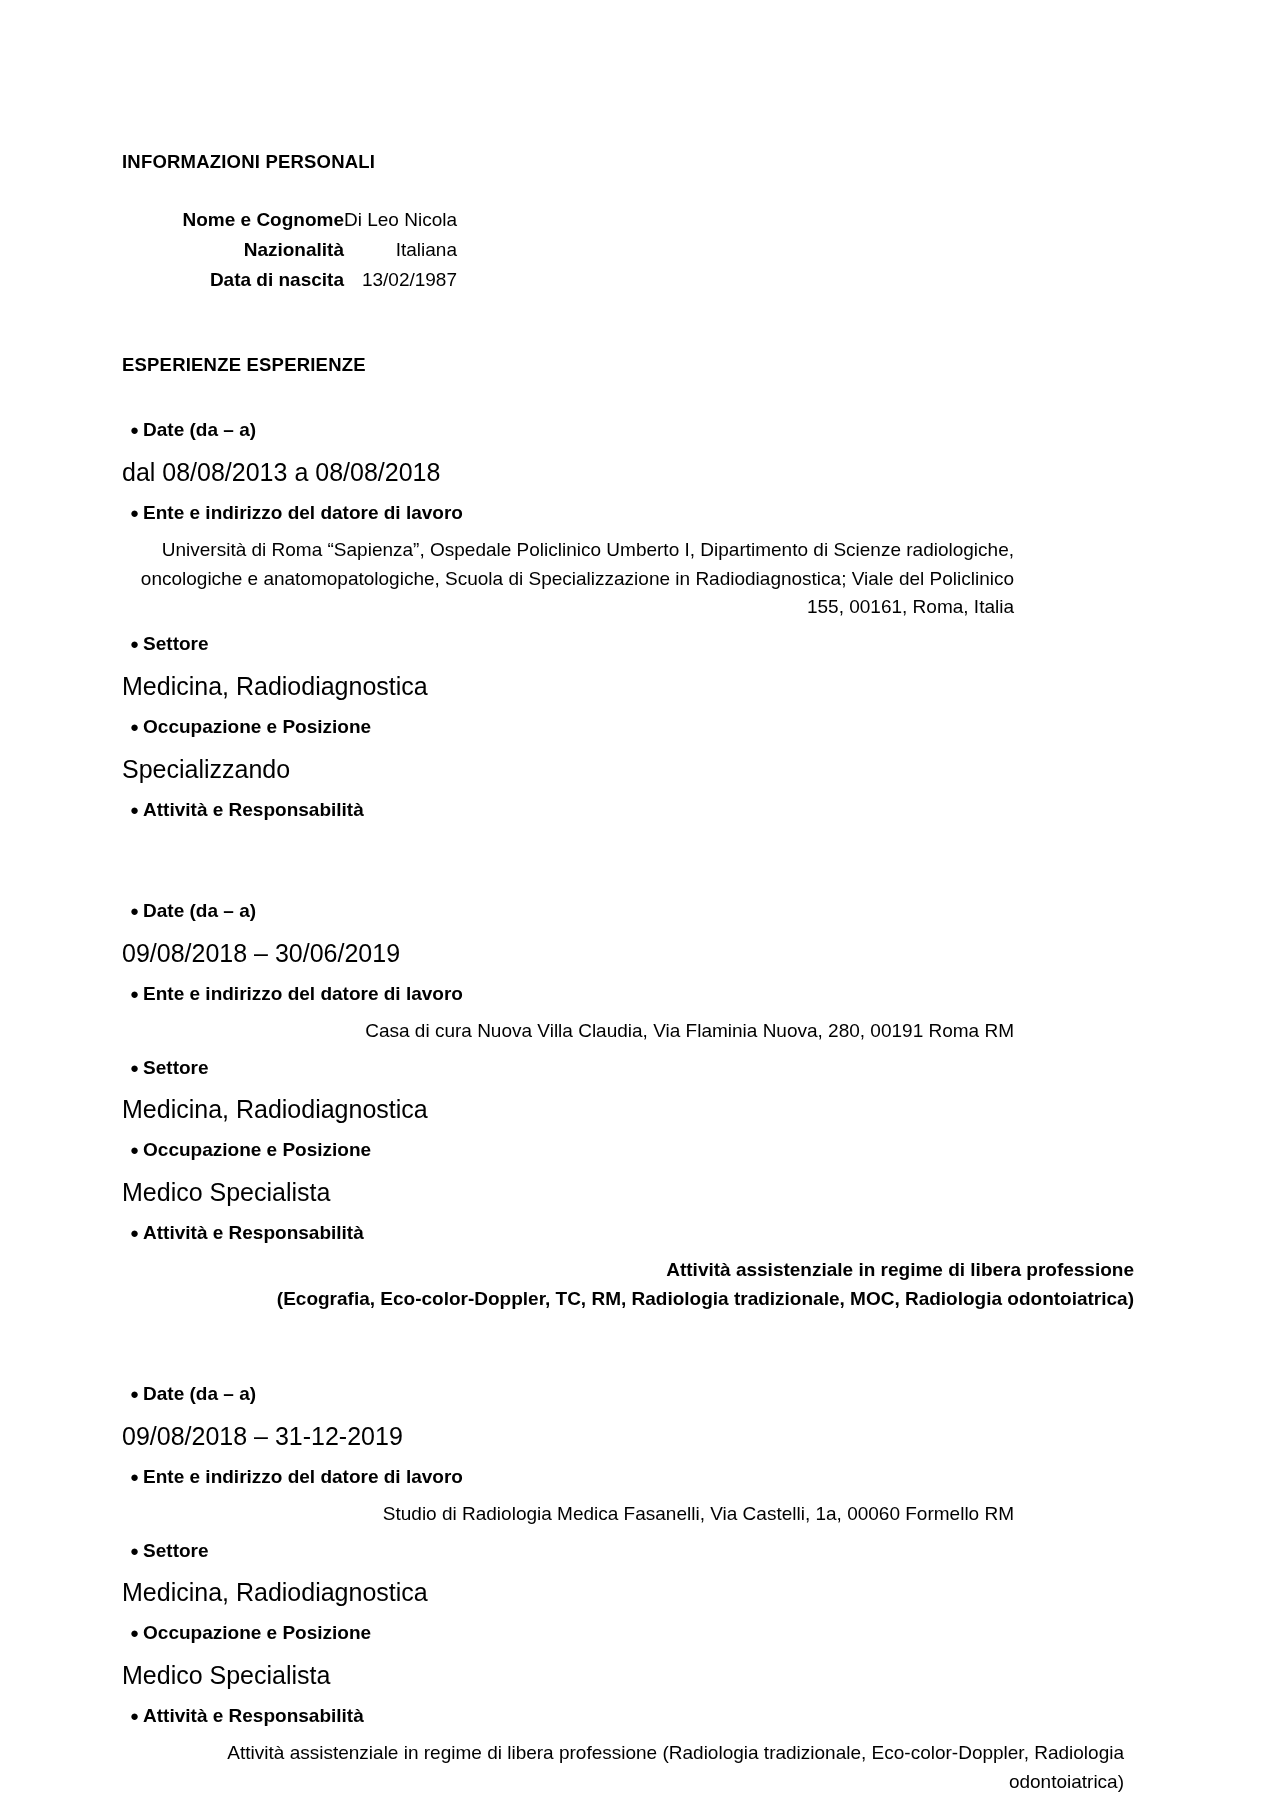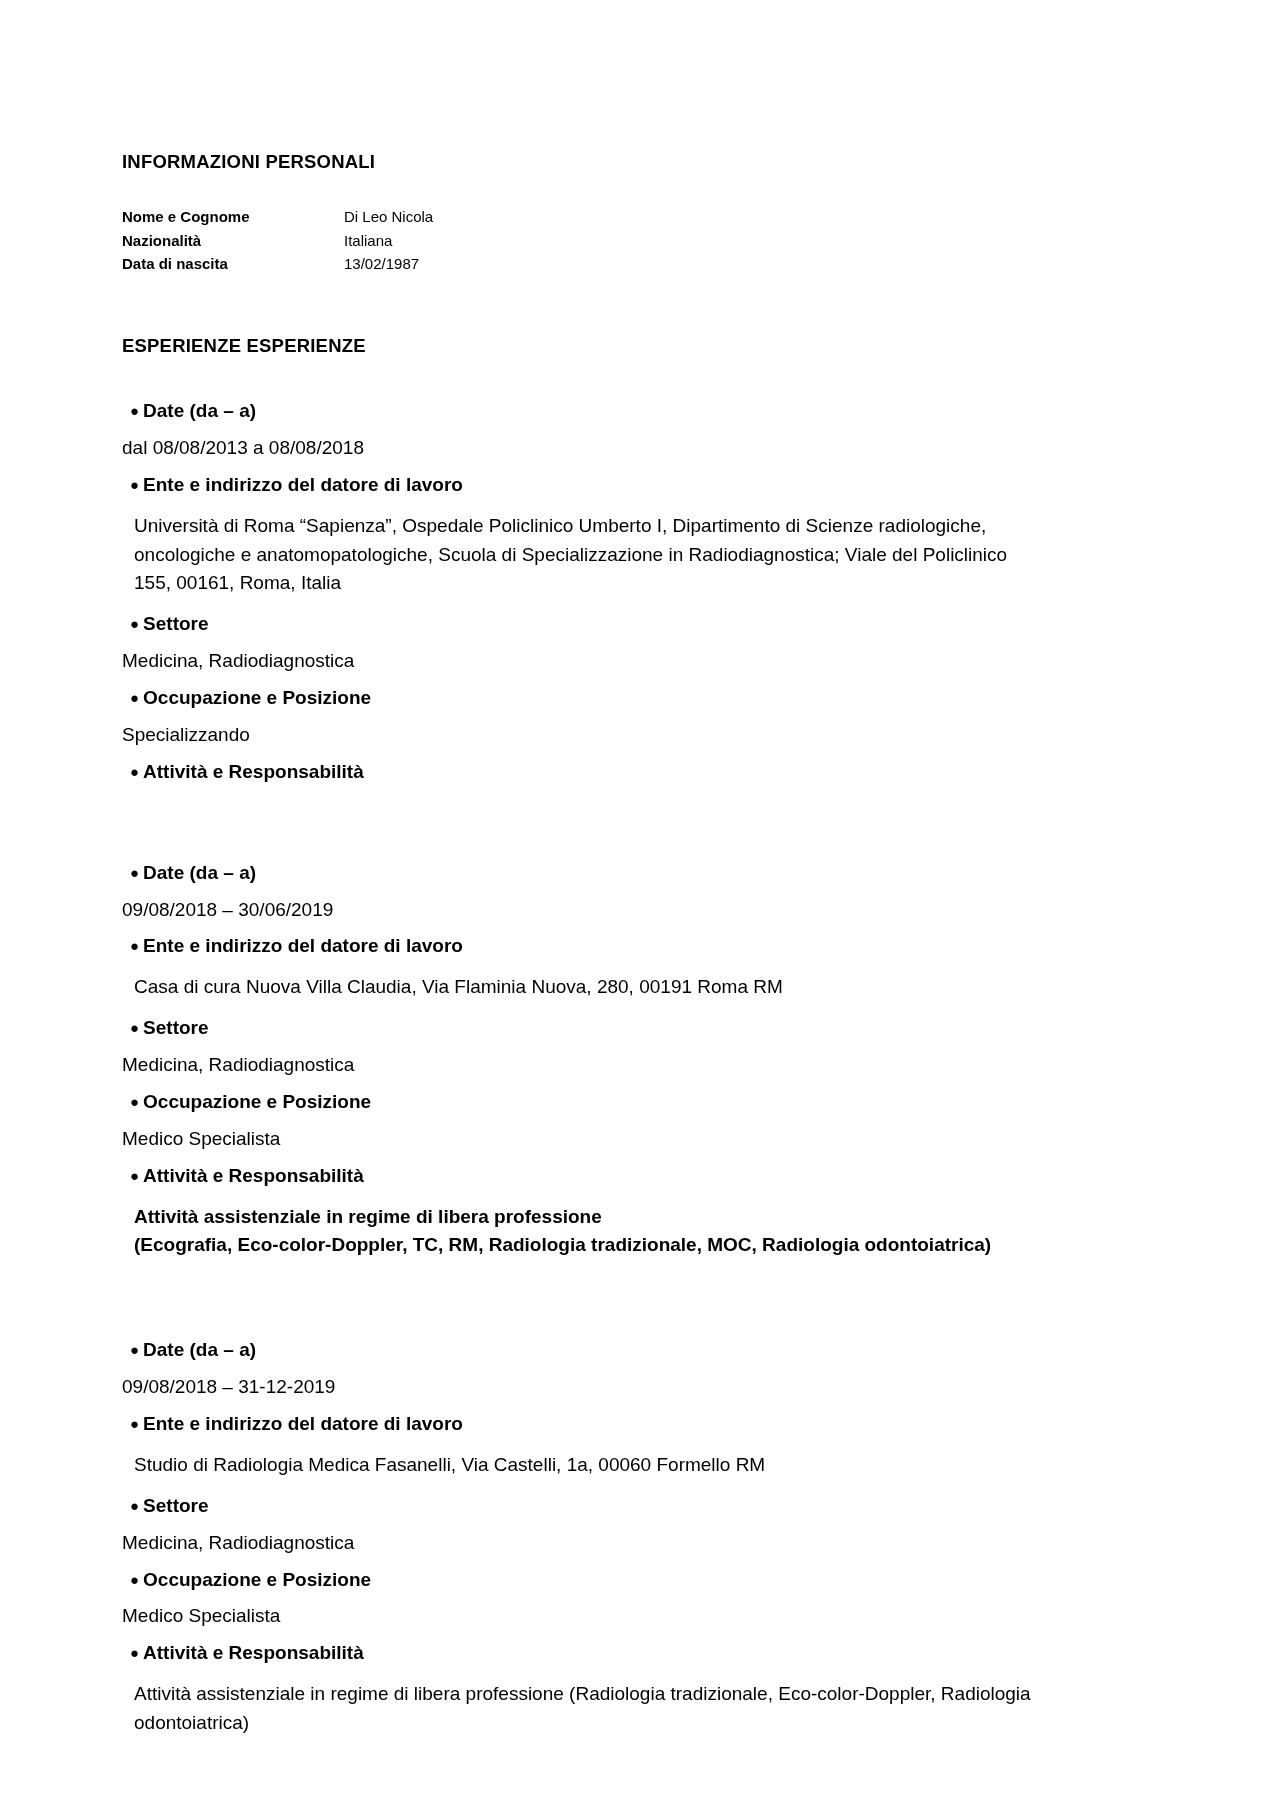--- a/index.html
+++ b/index.html
@@ -26,22 +26,23 @@
     font-weight: bold;
     letter-spacing: 0.2px;
     line-height: 1.35;
     margin: 0;
   }
   .gap-after-title {
     height: 30px;
   }
   .info-table {
     border-collapse: collapse;
-    font-size: 15px;
+    font-size: 19px;
     line-height: 1.58;
+    text-align: right;
   }
   .info-table td {
     padding: 0;
     vertical-align: top;
     white-space: nowrap;
   }
   .info-label {
     font-weight: bold;
     padding-right: 0;
     width: 222px;
@@ -64,31 +65,32 @@
     line-height: 1.52;
     margin: 8px;
     white-space: nowrap;
   }
   .bullet-dot {
     font-size: 15px;
     vertical-align: 1px;
     padding-right: 4px;
   }
   .body-line {
-    font-size: 19px;
+    font-size: 25px;
     font-weight: normal;
     line-height: 1.52;
     margin: 0;
   }
   .body-block {
     font-size: 19px;
     font-weight: normal;
     line-height: 1.52;
-    margin: 12px;
+    margin: 2px;
     max-width: 890px;
+    text-align: right;
   }
 </style>
 </head>
 <body>
 
 <div class="page">
 
   <h1 class="section-title">INFORMAZIONI PERSONALI</h1>
 
   <div class="gap-after-title"></div>

